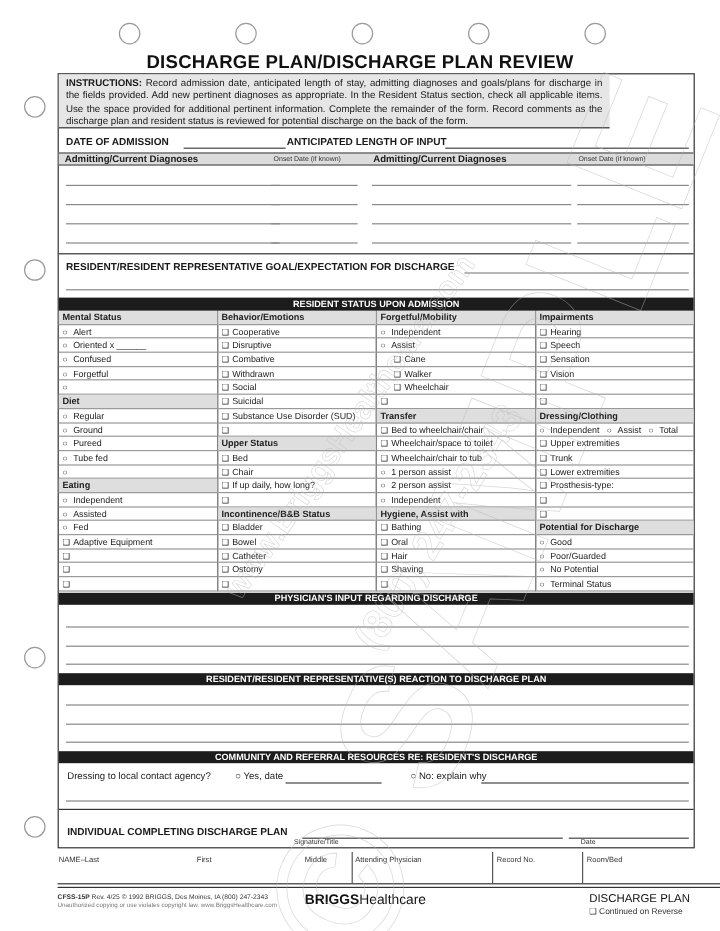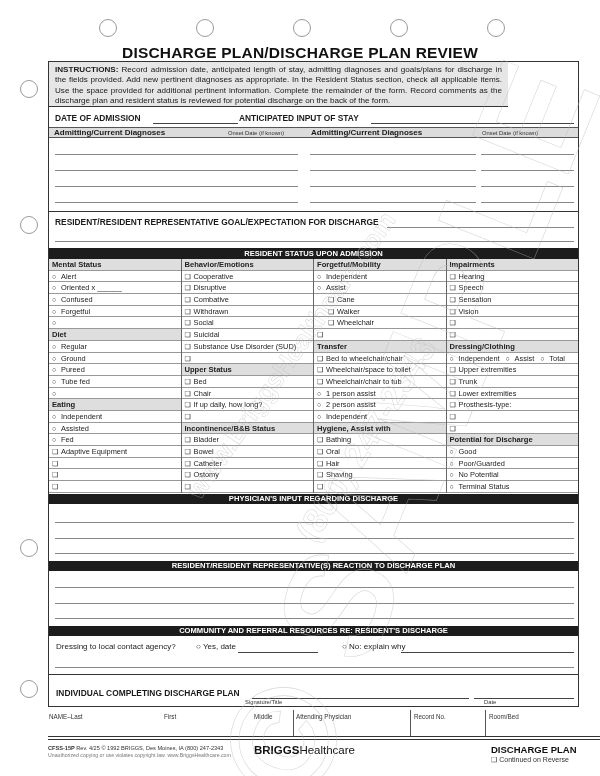--- a/index.html
+++ b/index.html
@@ -47,21 +47,21 @@
 <div class="title">DISCHARGE PLAN/DISCHARGE PLAN REVIEW</div>
 
 <div class="frame"></div>
 
 <div class="instr">
   <b>INSTRUCTIONS:</b><span> Record admission date, anticipated length of stay, admitting diagnoses and goals/plans for discharge in the fields provided. Add new pertinent diagnoses as appropriate. In the Resident Status section, check all applicable items. Use the space provided for additional pertinent information. Complete the remainder of the form. Record comments as the discharge plan and resident status is reviewed for potential discharge on the back of the form.</span>
 </div>
 
 <div class="lbl" style="left:55px;top:113px">DATE OF ADMISSION</div>
 <div class="hline" style="left:153px;top:123px;width:85px;border-color:#444"></div>
-<div class="lbl" style="left:239px;top:113px">ANTICIPATED INPUT OF STAY</div>
+<div class="lbl" style="left:239px;top:113px">ANTICIPATED LENGTH OF INPUT</div>
 <div class="hline" style="left:371px;top:123px;width:203px;border-color:#444"></div>
 
 <div class="greybar" style="top:127px"></div>
 <div class="lbl" style="left:54px;top:128px;font-size:8px">Admitting/Current Diagnoses</div>
 <div class="sm" style="left:228px;top:130px">Onset Date (if known)</div>
 <div class="lbl" style="left:311px;top:128px;font-size:8px">Admitting/Current Diagnoses</div>
 <div class="sm" style="left:482px;top:130px">Onset Date (if known)</div>
 
 <div id="diag-lines">
     <div class="hline" style="left: 55px; top: 154px; width: 178px;"></div>
@@ -214,18 +214,18 @@
 <div class="vline" style="left:410px;top:710px;height:26px"></div>
 <div class="foot" style="left:414px;top:713px">Record No.</div>
 <div class="vline" style="left:485px;top:710px;height:26px"></div>
 <div class="foot" style="left:489px;top:713px">Room/Bed</div>
 <div class="hline" style="left:48px;top:736px;width:552px;border-top:1.5px solid #333"></div>
 <div class="hline" style="left:48px;top:739px;width:552px;border-top:1.5px solid #333"></div>
 
 <div class="foot" style="left:48px;top:745px;font-size:5.6px"><b>CFSS-15P</b> <span>Rev. 4/25  © 1992 BRIGGS, Des Moines, IA (800) 247-2343</span></div>
 <div class="foot" style="left:48px;top:752px;font-size:5.2px;color:#777">Unauthorized copying or use violates copyright law.  www.BriggsHealthcare.com</div>
 <div class="foot" style="left:254px;top:744px;font-size:11.5px;color:#111"><b>BRIGGS</b><span style="font-weight:normal">Healthcare</span></div>
-<div class="foot" style="left:491px;top:744px;font-size:9.5px;font-weight:bold;color:#111">DISCHARGE PLAN</div>
+<div class="foot" style="left:491px;top:744px;font-size:9.5px;font-weight:normal;color:#111">DISCHARGE PLAN</div>
 <div class="foot" style="left:491px;top:756px;font-size:7px"><span>❑</span> <span>Continued on Reverse</span></div>
 
 <div class="wm" style="left:20px;top:345px;font-size:150px;transform:rotate(-68deg);transform-origin:center;opacity:0.55">© SAMPLE</div>
 <div class="wm" style="left:120px;top:340px;font-size:26px;transform:rotate(-55deg);-webkit-text-stroke:0.5px #bbb;opacity:0.6">www.BriggsHealthcare.com</div>
 <div class="wm" style="left:250px;top:420px;font-size:34px;transform:rotate(-58deg);-webkit-text-stroke:0.5px #bbb;opacity:0.6">(800) 247-2343</div>
 
 </body></html>

